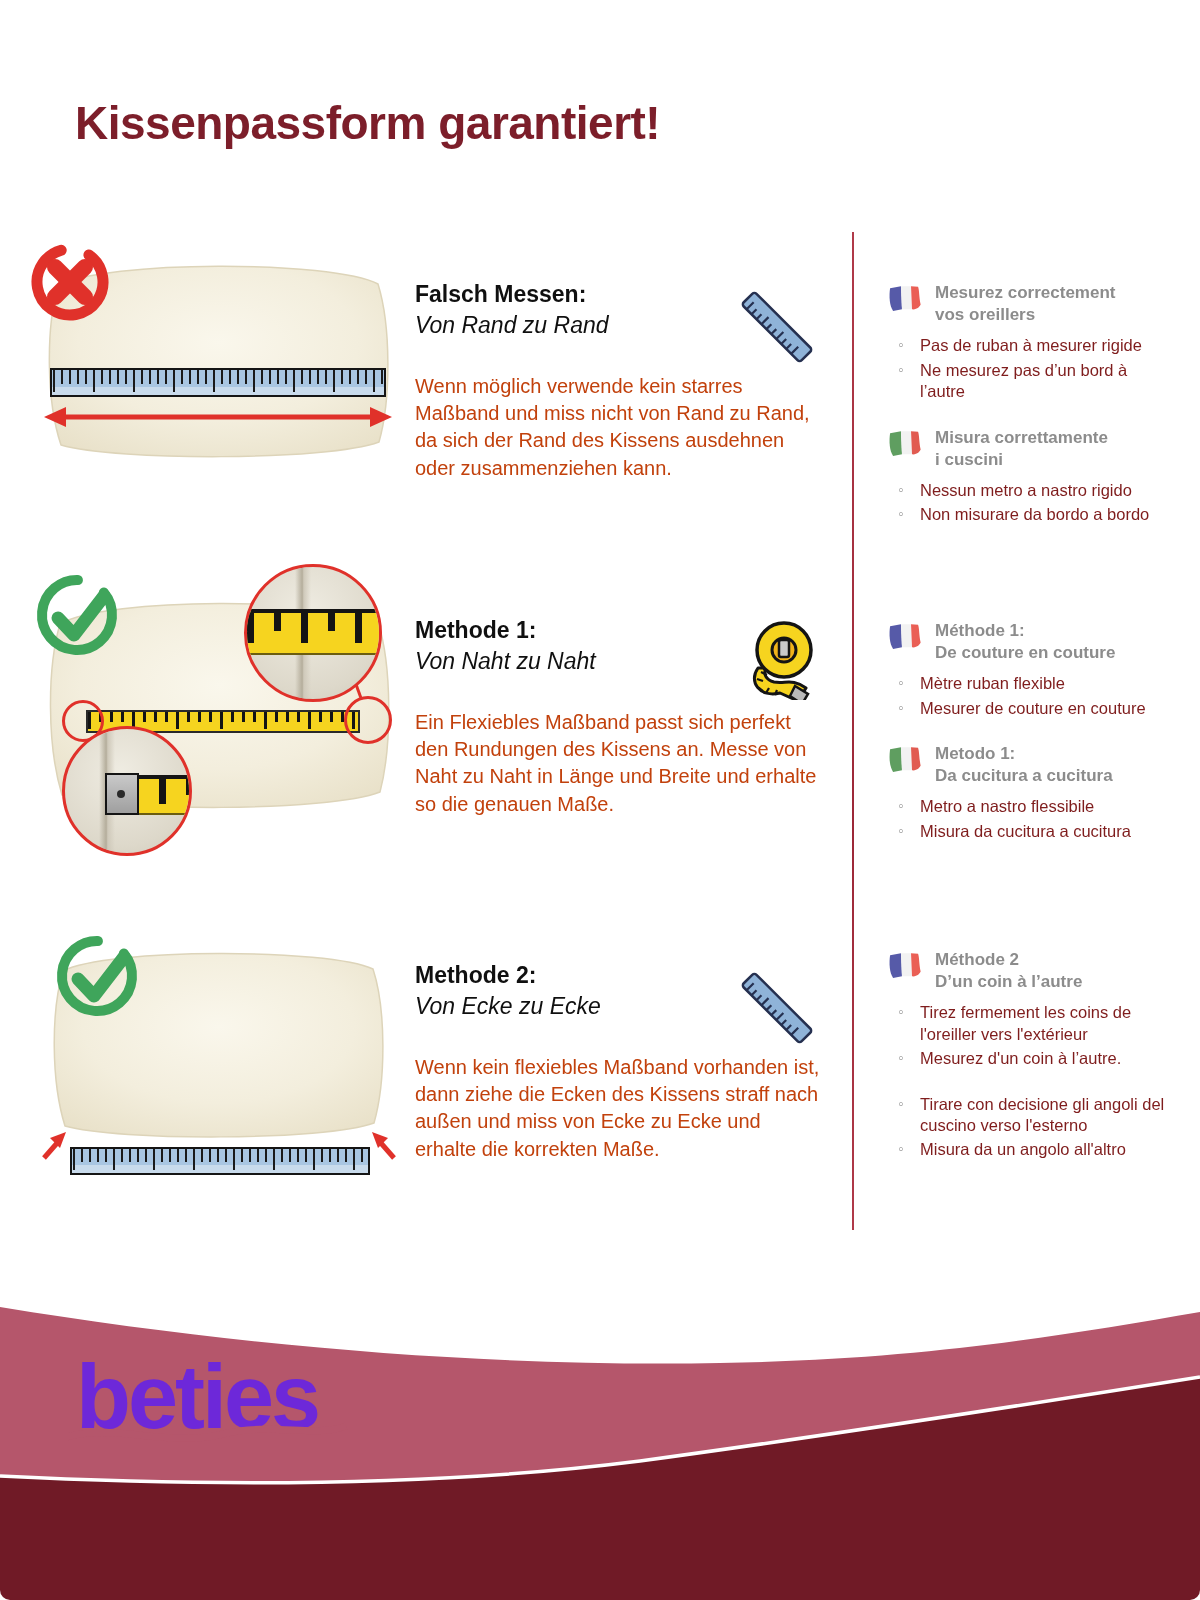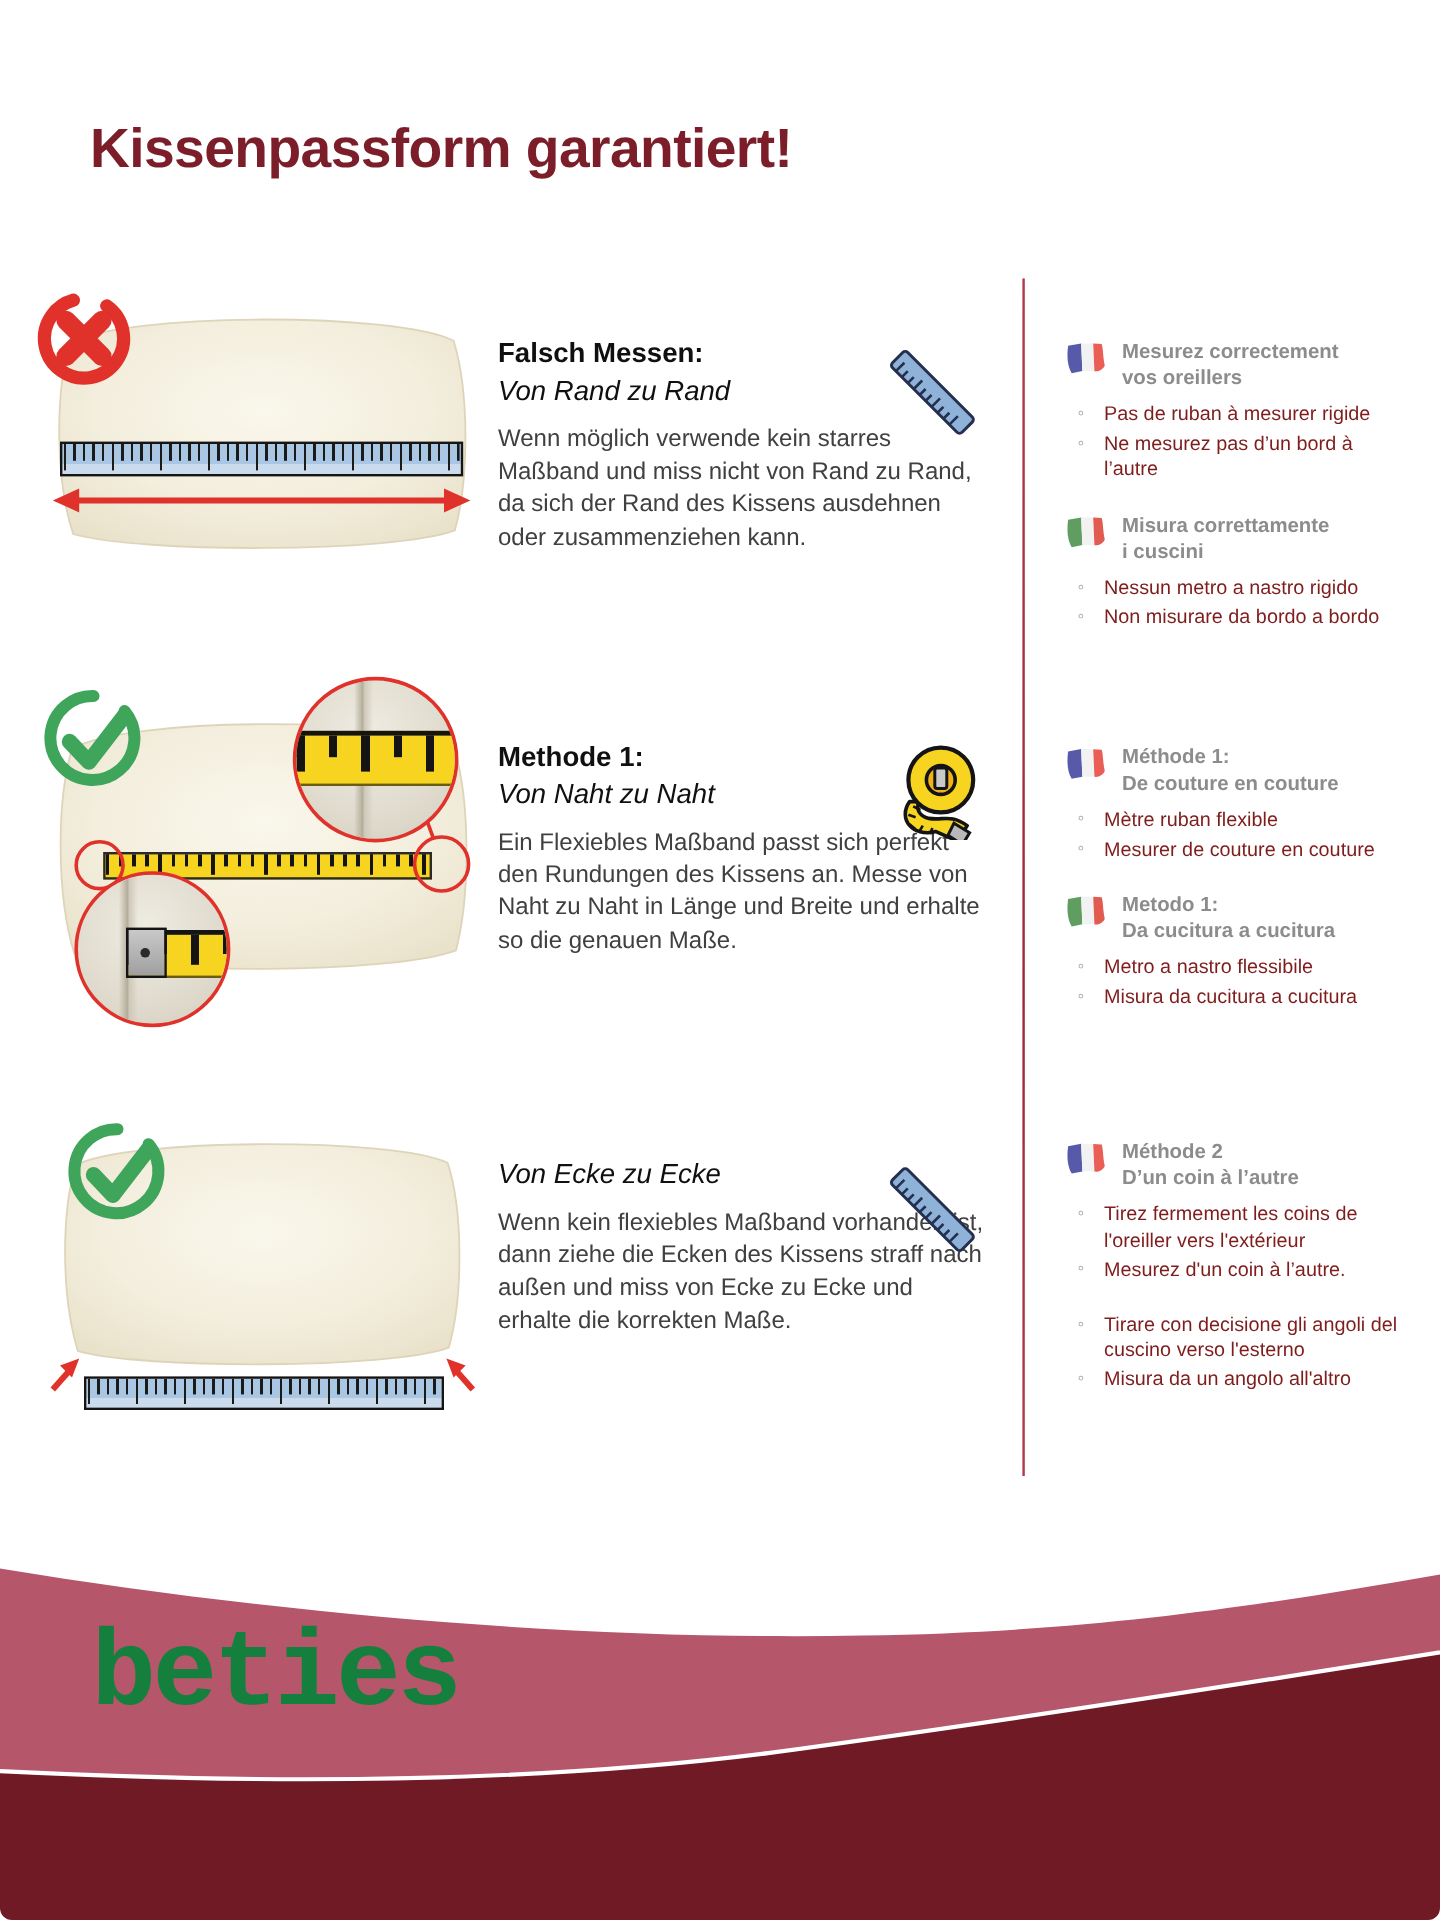--- a/index.html
+++ b/index.html
@@ -54,39 +54,39 @@
   .mag .endcap i{position:absolute;left:10px;top:50%;margin-top:-4px;width:8px;height:8px;border-radius:50%;background:#2a2a2a;}
   .connector{position:absolute;width:3px;background:#e0312a;z-index:4;}
 
   .red-arrow{position:absolute;z-index:3;}
   .corner-arrow{position:absolute;z-index:4;}
 
   
   .text{position:absolute;left:415px;top:28px;width:405px;}
   .heading{font-size:23px;font-weight:bold;color:#101010;line-height:1.22;}
   .subheading{font-size:23px;font-style:italic;color:#101010;line-height:1.22;margin-top:3px;}
-  .body{margin-top:14px;font-size:20px;line-height:1.36;color:#404040;}
+  .body{margin-top:34px;font-size:20px;line-height:1.36;color:#c2410c;}
 
   .tool{position:absolute;z-index:2;}
 
   
   .lang-col{position:absolute;left:886px;width:300px;}
   .lang-group{margin-bottom:24px;}
   .lang-head{display:flex;align-items:flex-start;gap:13px;}
   .flag{flex:0 0 auto;margin-top:1px;}
   .lang-title{font-size:17px;font-weight:bold;color:#8c8c8c;line-height:1.3;}
   .lang-bullets{margin:9px 0 0 10px;}
   .bullet{position:relative;padding-left:24px;font-size:16.5px;color:#7f1d1d;
           line-height:1.3;margin-bottom:3px;max-width:252px;}
   .bullet::before{content:"◦";position:absolute;left:2px;top:0;color:#9d9d9d;font-size:16px;}
 
   
   .footer{position:absolute;left:0;top:1270px;width:1200px;height:330px;}
   .brand{position:absolute;left:76px;top:1352px;z-index:3;width:280px;height:160px;}
-  .brand-text{font-size:90px;font-weight:800;color:#15803d;letter-spacing:-3px;line-height:1;font-family:Liberation Mono, monospace;}
+  .brand-text{font-size:90px;font-weight:800;color:#6d28d9;letter-spacing:-3px;line-height:1;}
   .brand-strike{position:absolute;left:-8px;top:0;}
 </style>
 </head>
 <body>
 
 <div class="page">
 
   <div class="title">Kissenpassform garantiert!</div>
 
   <div class="divider"></div>
@@ -298,20 +298,21 @@
         <line x1="4" y1="29" x2="18" y2="13" stroke="#e0312a" stroke-width="5"></line>
         <polygon points="26,3 10,9 20,19" fill="#e0312a"></polygon>
       </svg>
       <svg class="badge" style="left:10px;top:-6px;" width="98" height="98" viewBox="0 0 98 98">
         <circle cx="49" cy="49" r="35" fill="none" stroke="#3fa55b" stroke-width="10" stroke-linecap="round" stroke-dasharray="190 220" transform="rotate(-40 49 49)"></circle>
         <path d="M30,52 L46,69 L76,30" fill="none" stroke="#3fa55b" stroke-width="13" stroke-linecap="round" stroke-linejoin="round"></path>
       </svg>
     </div>
 
     <div class="text">
+      <div class="heading">Methode 2:</div>
       <div class="subheading">Von Ecke zu Ecke</div>
       <div class="body">Wenn kein flexiebles Maßband vorhanden ist, dann ziehe die Ecken des Kissens straff nach außen und miss von Ecke zu Ecke und erhalte die korrekten Maße.</div>
     </div>
 
     <svg class="tool" style="left:740px;top:38px;" width="74" height="74" viewBox="0 0 74 74">
       <g transform="rotate(-45 37 37)">
         <rect x="28" y="-4" width="18" height="82" rx="3" fill="#8fb3d8" stroke="#253050" stroke-width="2.5"></rect>
         <path d="M28,3 h10 M28,10 h7 M28,17 h7 M28,24 h10 M28,31 h7 M28,38 h7 M28,45 h10 M28,52 h7 M28,59 h7 M28,66 h10" stroke="#253050" stroke-width="2.2"></path>
       </g>
     </svg>

